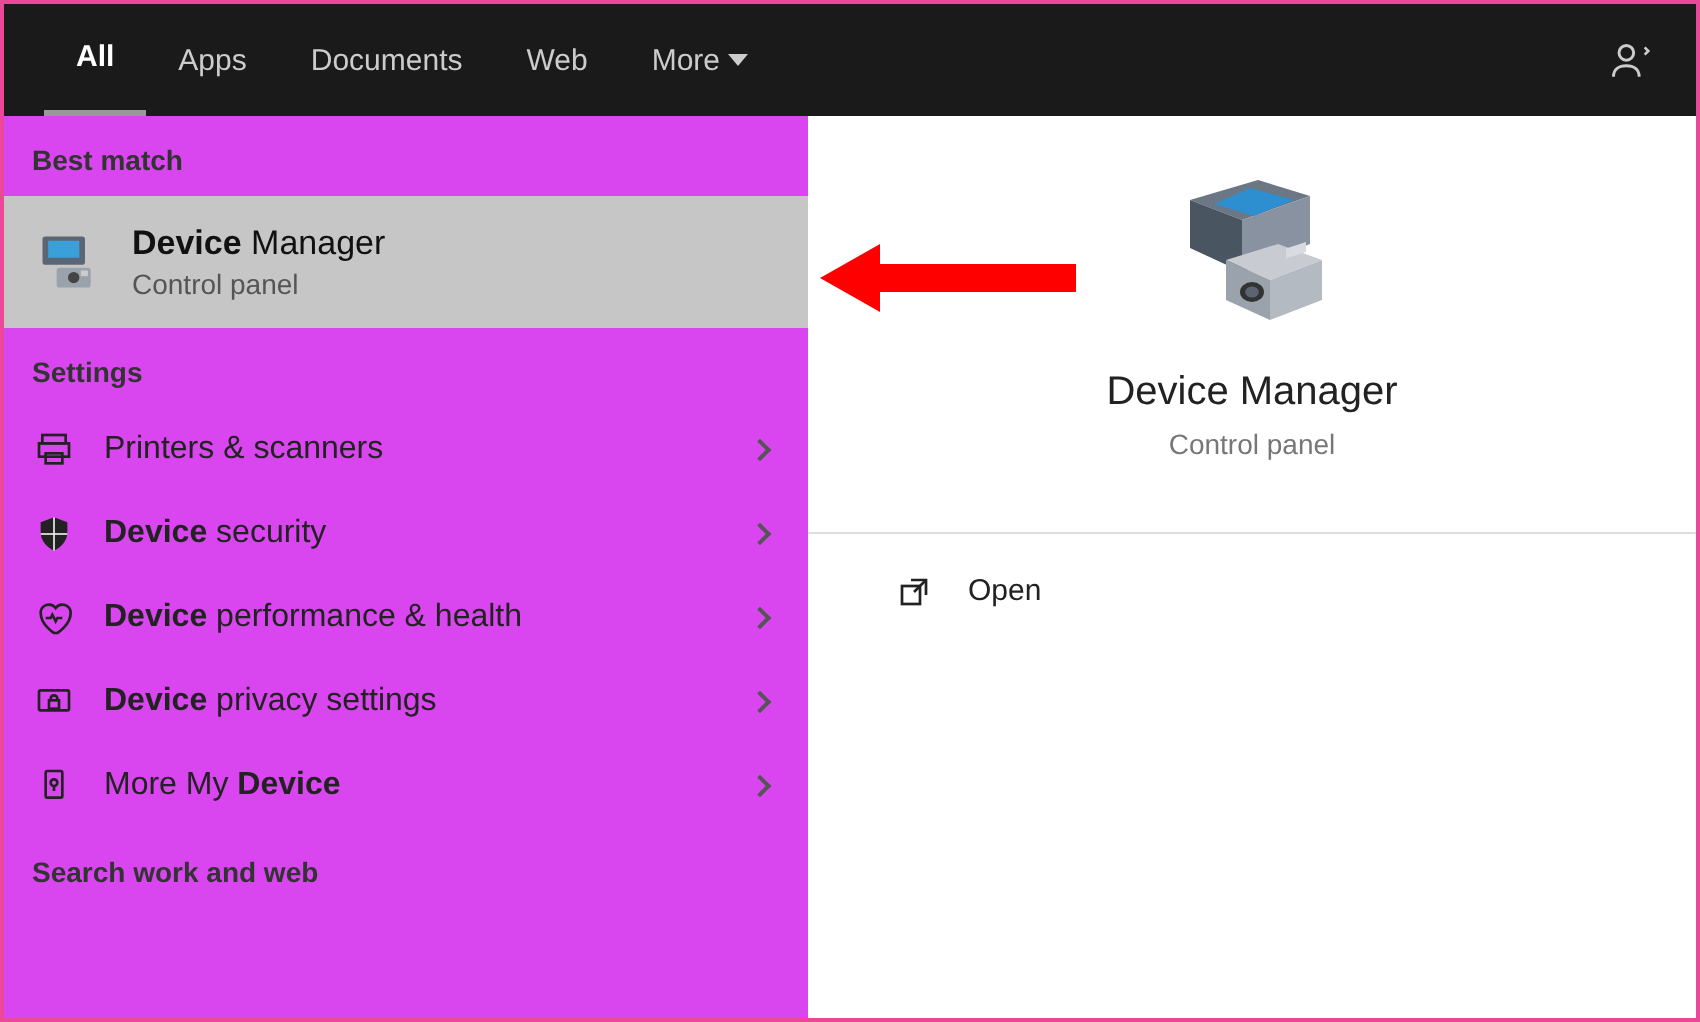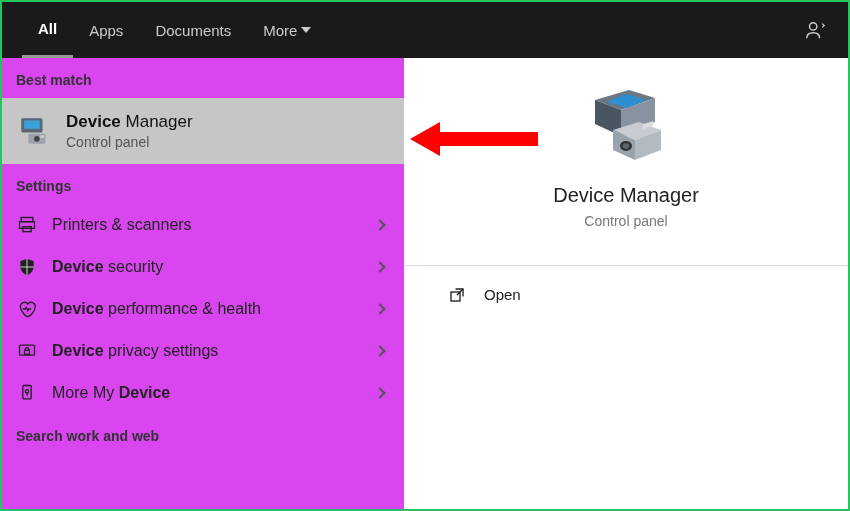--- a/index.html
+++ b/index.html
@@ -1,17 +1,17 @@
 <!DOCTYPE html>
 <html><head>
 <meta charset="utf-8">
 <style>
 * { margin: 0; padding: 0; box-sizing: border-box; font-family: "Segoe UI", Arial, sans-serif; }
 body { width: 850px; height: 511px; background: #fff; overflow: hidden; position: relative; }
-.frame { border: 2px solid #22c55e; width: 850px; height: 511px; position: relative; }
+.frame { border: 2px solid #ec4899; width: 850px; height: 511px; position: relative; }
 
 .topbar { background: #1a1a1a; height: 56px; display: flex; align-items: center; padding: 0 20px; position: relative; }
 .tab { color: #ccc; font-size: 15px; padding: 0 16px; height: 56px; display: flex; align-items: center; cursor: pointer; }
 .tab.active { color: #fff; border-bottom: 3px solid #999; font-weight: 600; }
 .tab.more { gap: 4px; }
 .chev-down { width: 0; height: 0; border-left: 5px solid transparent; border-right: 5px solid transparent; border-top: 6px solid #ccc; }
 .account-icon { position: absolute; right: 22px; top: 18px; }
 
 .body { display: flex; height: calc(100% - 56px); }
 .left { width: 402px; background: #d946ef; position: relative; }
@@ -43,20 +43,21 @@
 .device-icon-large { display:inline-block; }
 </style>
 </head>
 <body>
 
 <div class="frame">
   <div class="topbar">
     <div class="tab active">All</div>
     <div class="tab">Apps</div>
     <div class="tab">Documents</div>
+    <div class="tab">Web</div>
     <div class="tab more">
       <span>More</span>
       <span class="chev-down"></span>
     </div>
     <span class="account-icon">
       <svg width="22" height="22" viewBox="0 0 24 24" fill="none" stroke="#ccc" stroke-width="1.6">
         <circle cx="10" cy="7" r="4"></circle>
           <path d="M3 20c0-4 3-6 7-6s7 2 7 6"></path>
         <path d="M20 4l2 2-2 2" stroke-width="1.4"></path>
       </svg>

